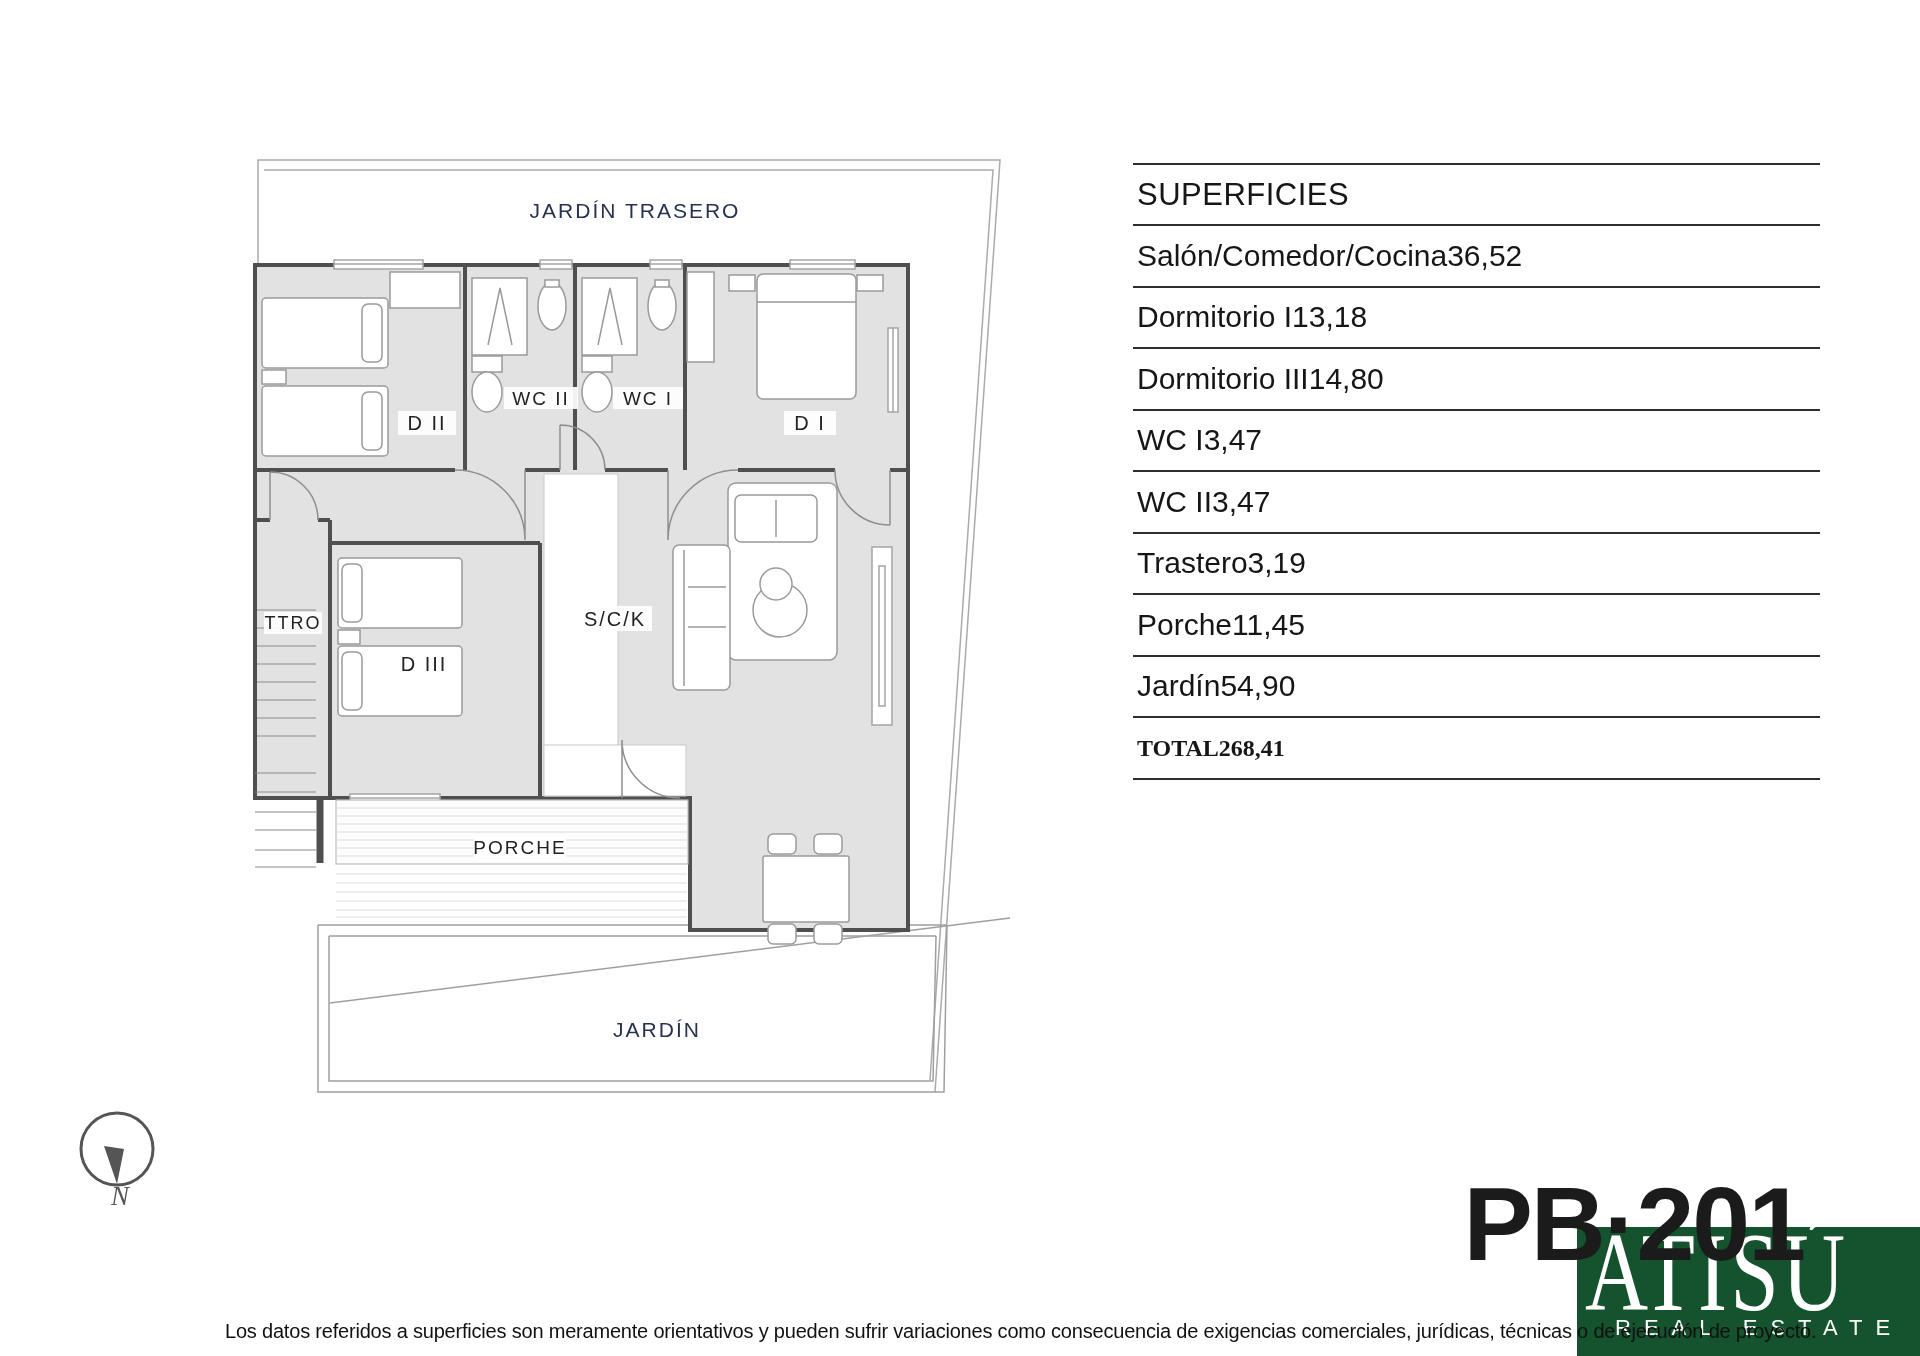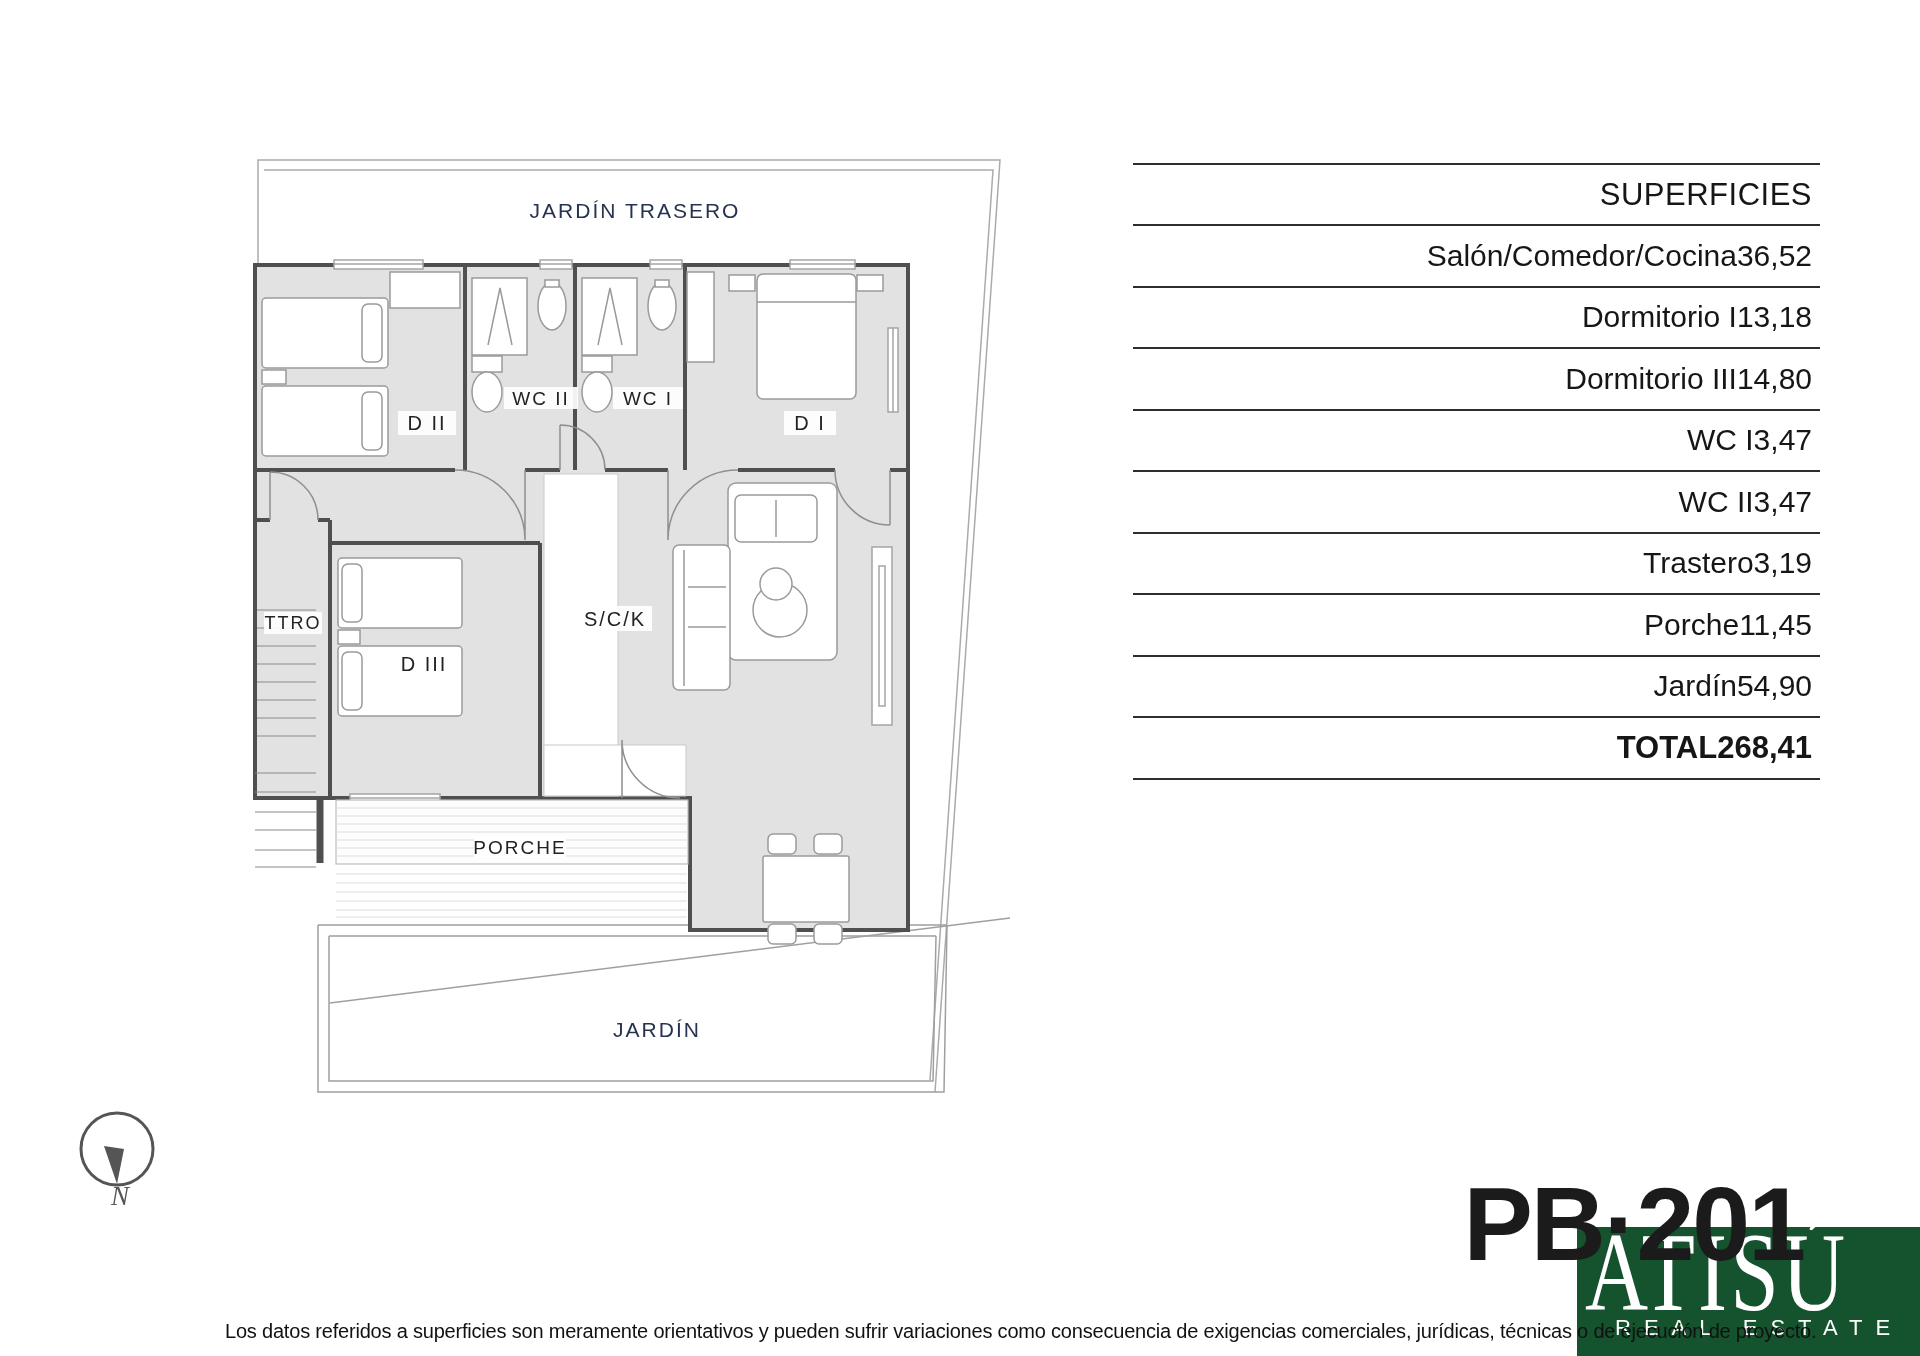--- a/index.html
+++ b/index.html
@@ -5,24 +5,24 @@
   html,body{margin:0;padding:0;}
   body{width:1920px;height:1356px;background:#ffffff;position:relative;overflow:hidden;
        font-family:"Liberation Sans",sans-serif;}
   
   #plan-svg{position:absolute;left:0;top:0;width:1920px;height:1356px;z-index:0;}
   .room-label{font-family:"Liberation Sans",sans-serif;fill:#222;letter-spacing:2px;}
   .garden-label{font-family:"Liberation Sans",sans-serif;letter-spacing:2px;}
   
   .sup-table{position:absolute;left:1133px;top:163px;width:687px;border-top:2px solid #2d2d2d;
              z-index:2;color:#161616;}
-  .sup-row{height:59.5px;display:flex;justify-content:flex-end;align-items:center;
+  .sup-row{height:59.5px;display:flex;justify-content:flex-start;align-items:center;
            border-bottom:2px solid #2d2d2d;font-size:30px;padding:0 8px 0 4px;}
   .sup-row.header{height:59px;font-size:31px;letter-spacing:.5px;}
-  .sup-row.total{height:60px;font-weight:bold;font-size:31px;}
+  .sup-row.total{height:60px;font-weight:bold;font-size:24px;font-family:Liberation Serif, serif;}
   .sup-val{text-align:right;}
   
   .unit-code{position:absolute;right:116px;top:1172px;font-size:104px;font-weight:600;
              letter-spacing:-2px;color:#1b1b1b;line-height:1;z-index:3;}
   
   .brand-box{position:absolute;left:1577px;top:1227px;right:0;bottom:0;background:#14532d;
              z-index:1;overflow:hidden;padding-left:7px;}
   .brand-name{position:absolute;left:8px;top:-16px;font-family:"Liberation Serif",serif;
               font-size:112px;color:#ffffff;letter-spacing:4px;transform:scaleX(.78);
               transform-origin:left top;line-height:1.1;white-space:nowrap;}

